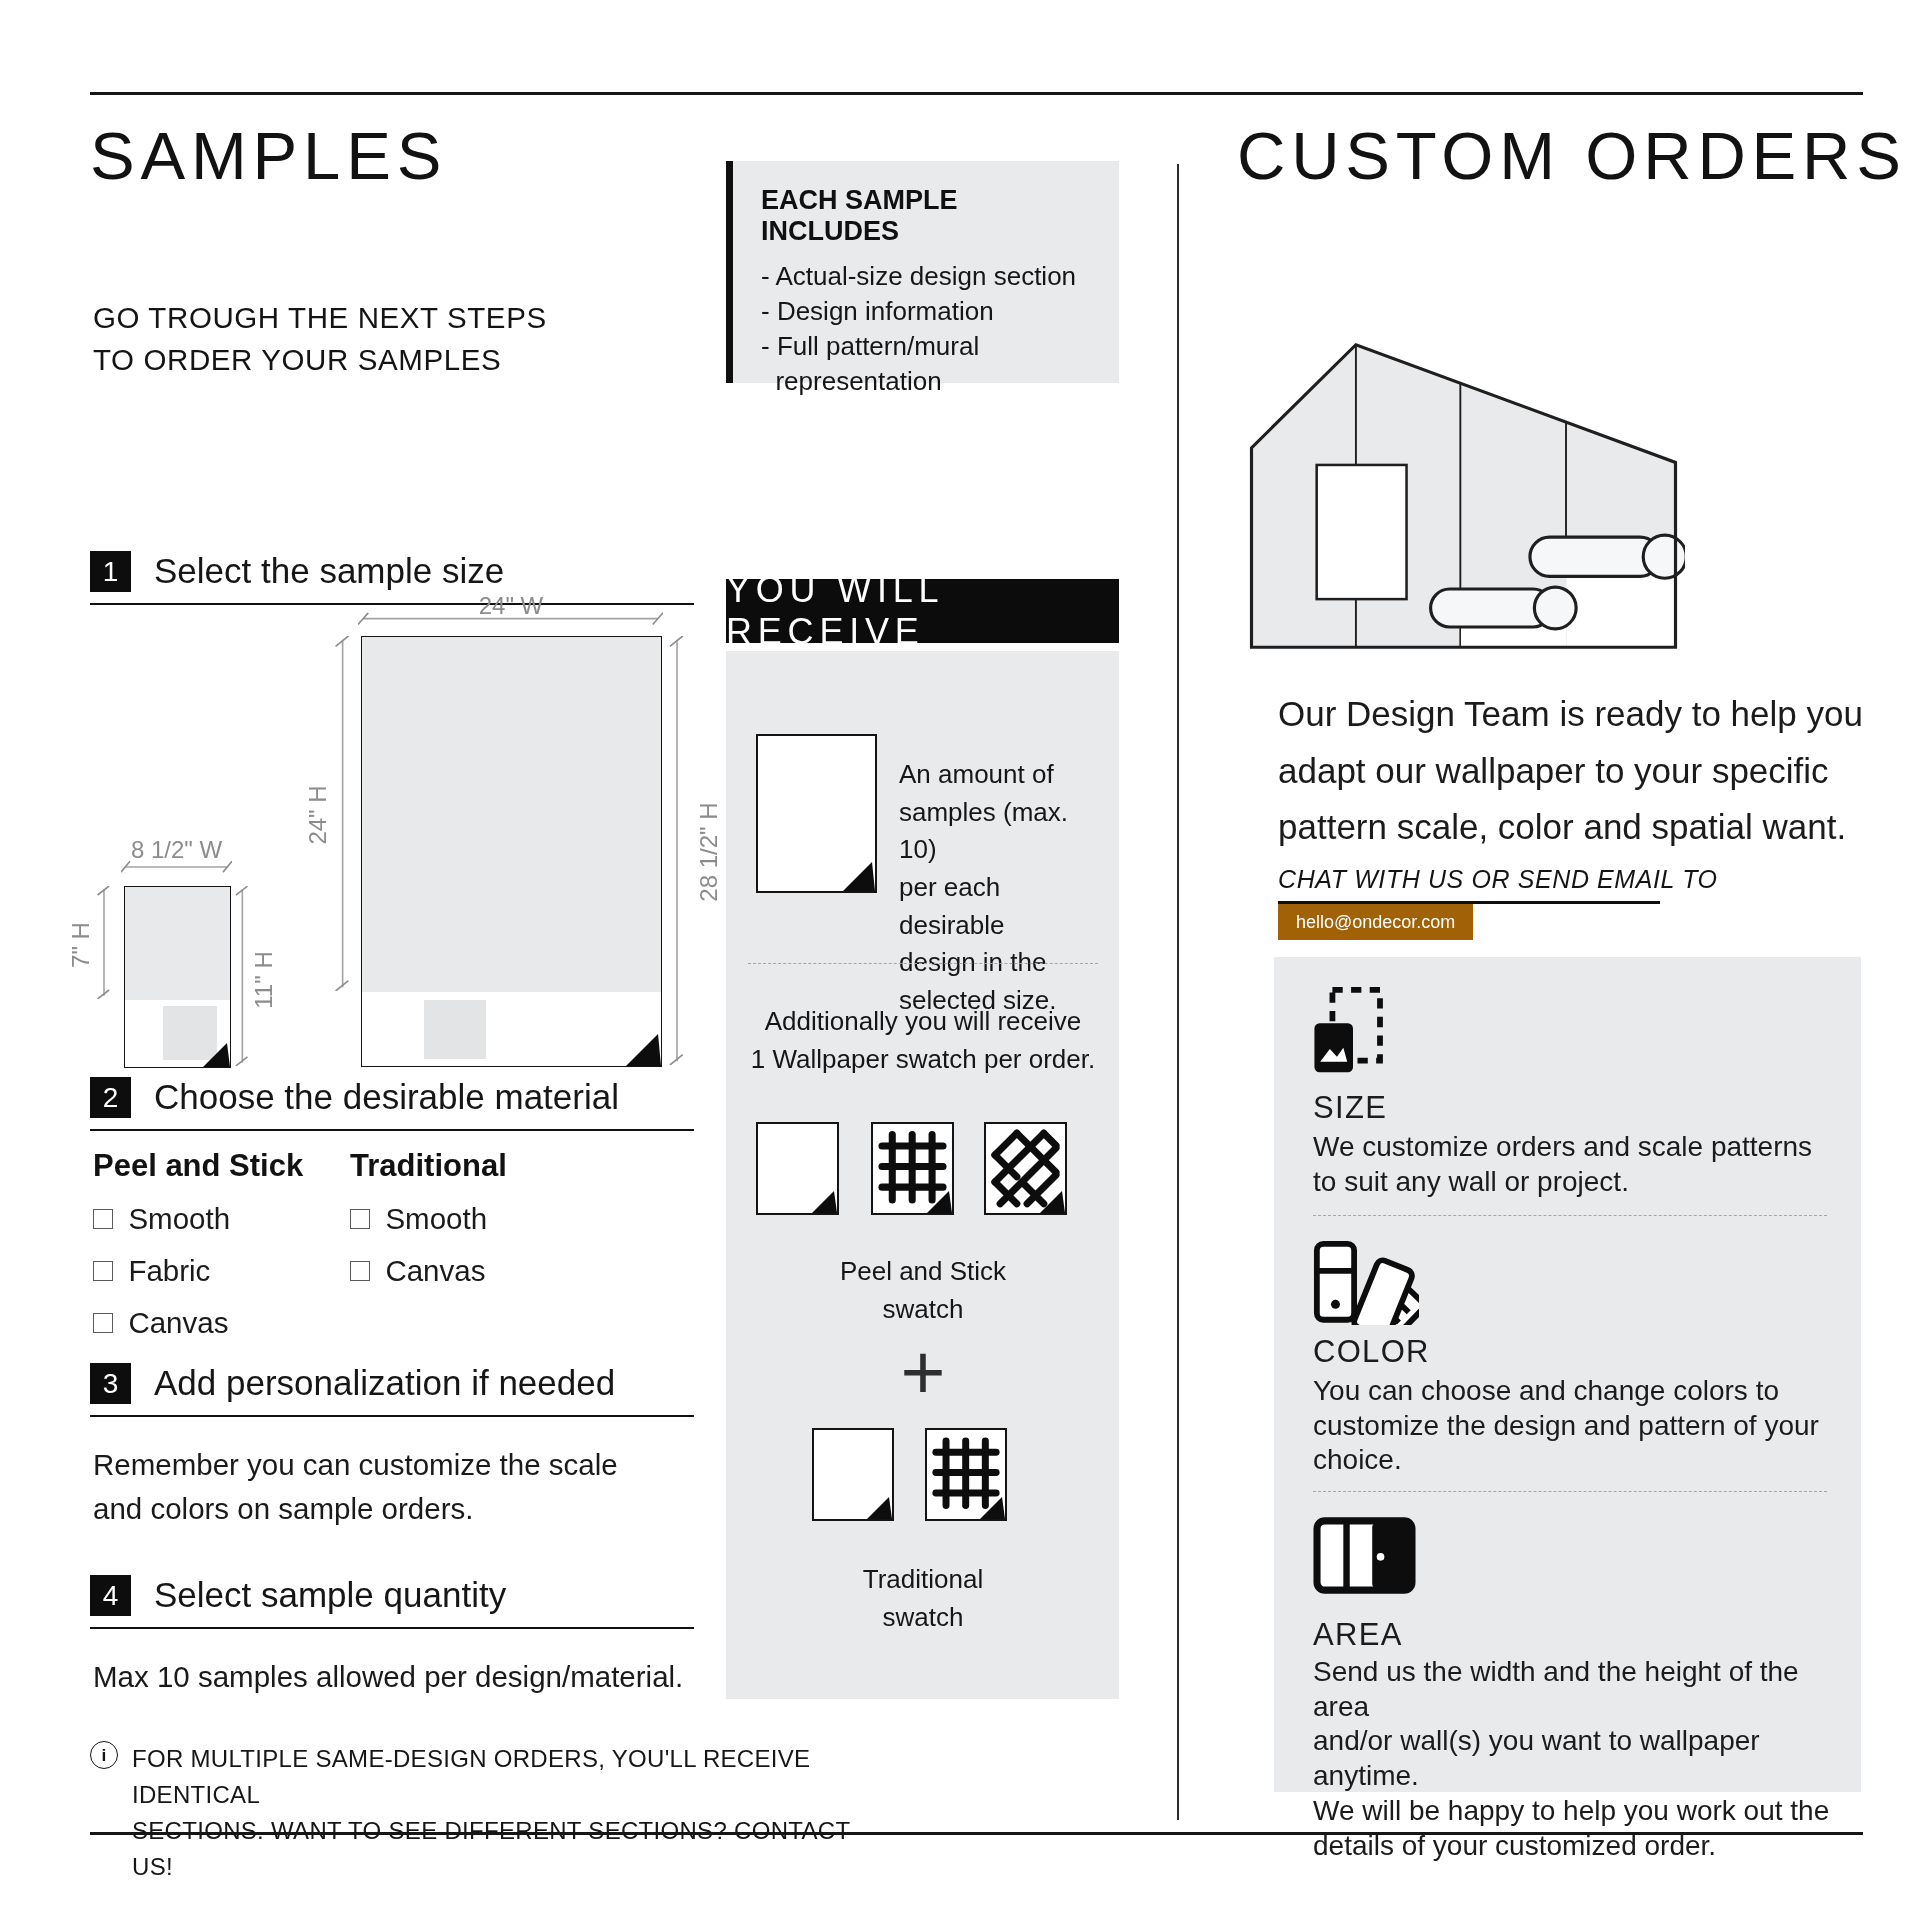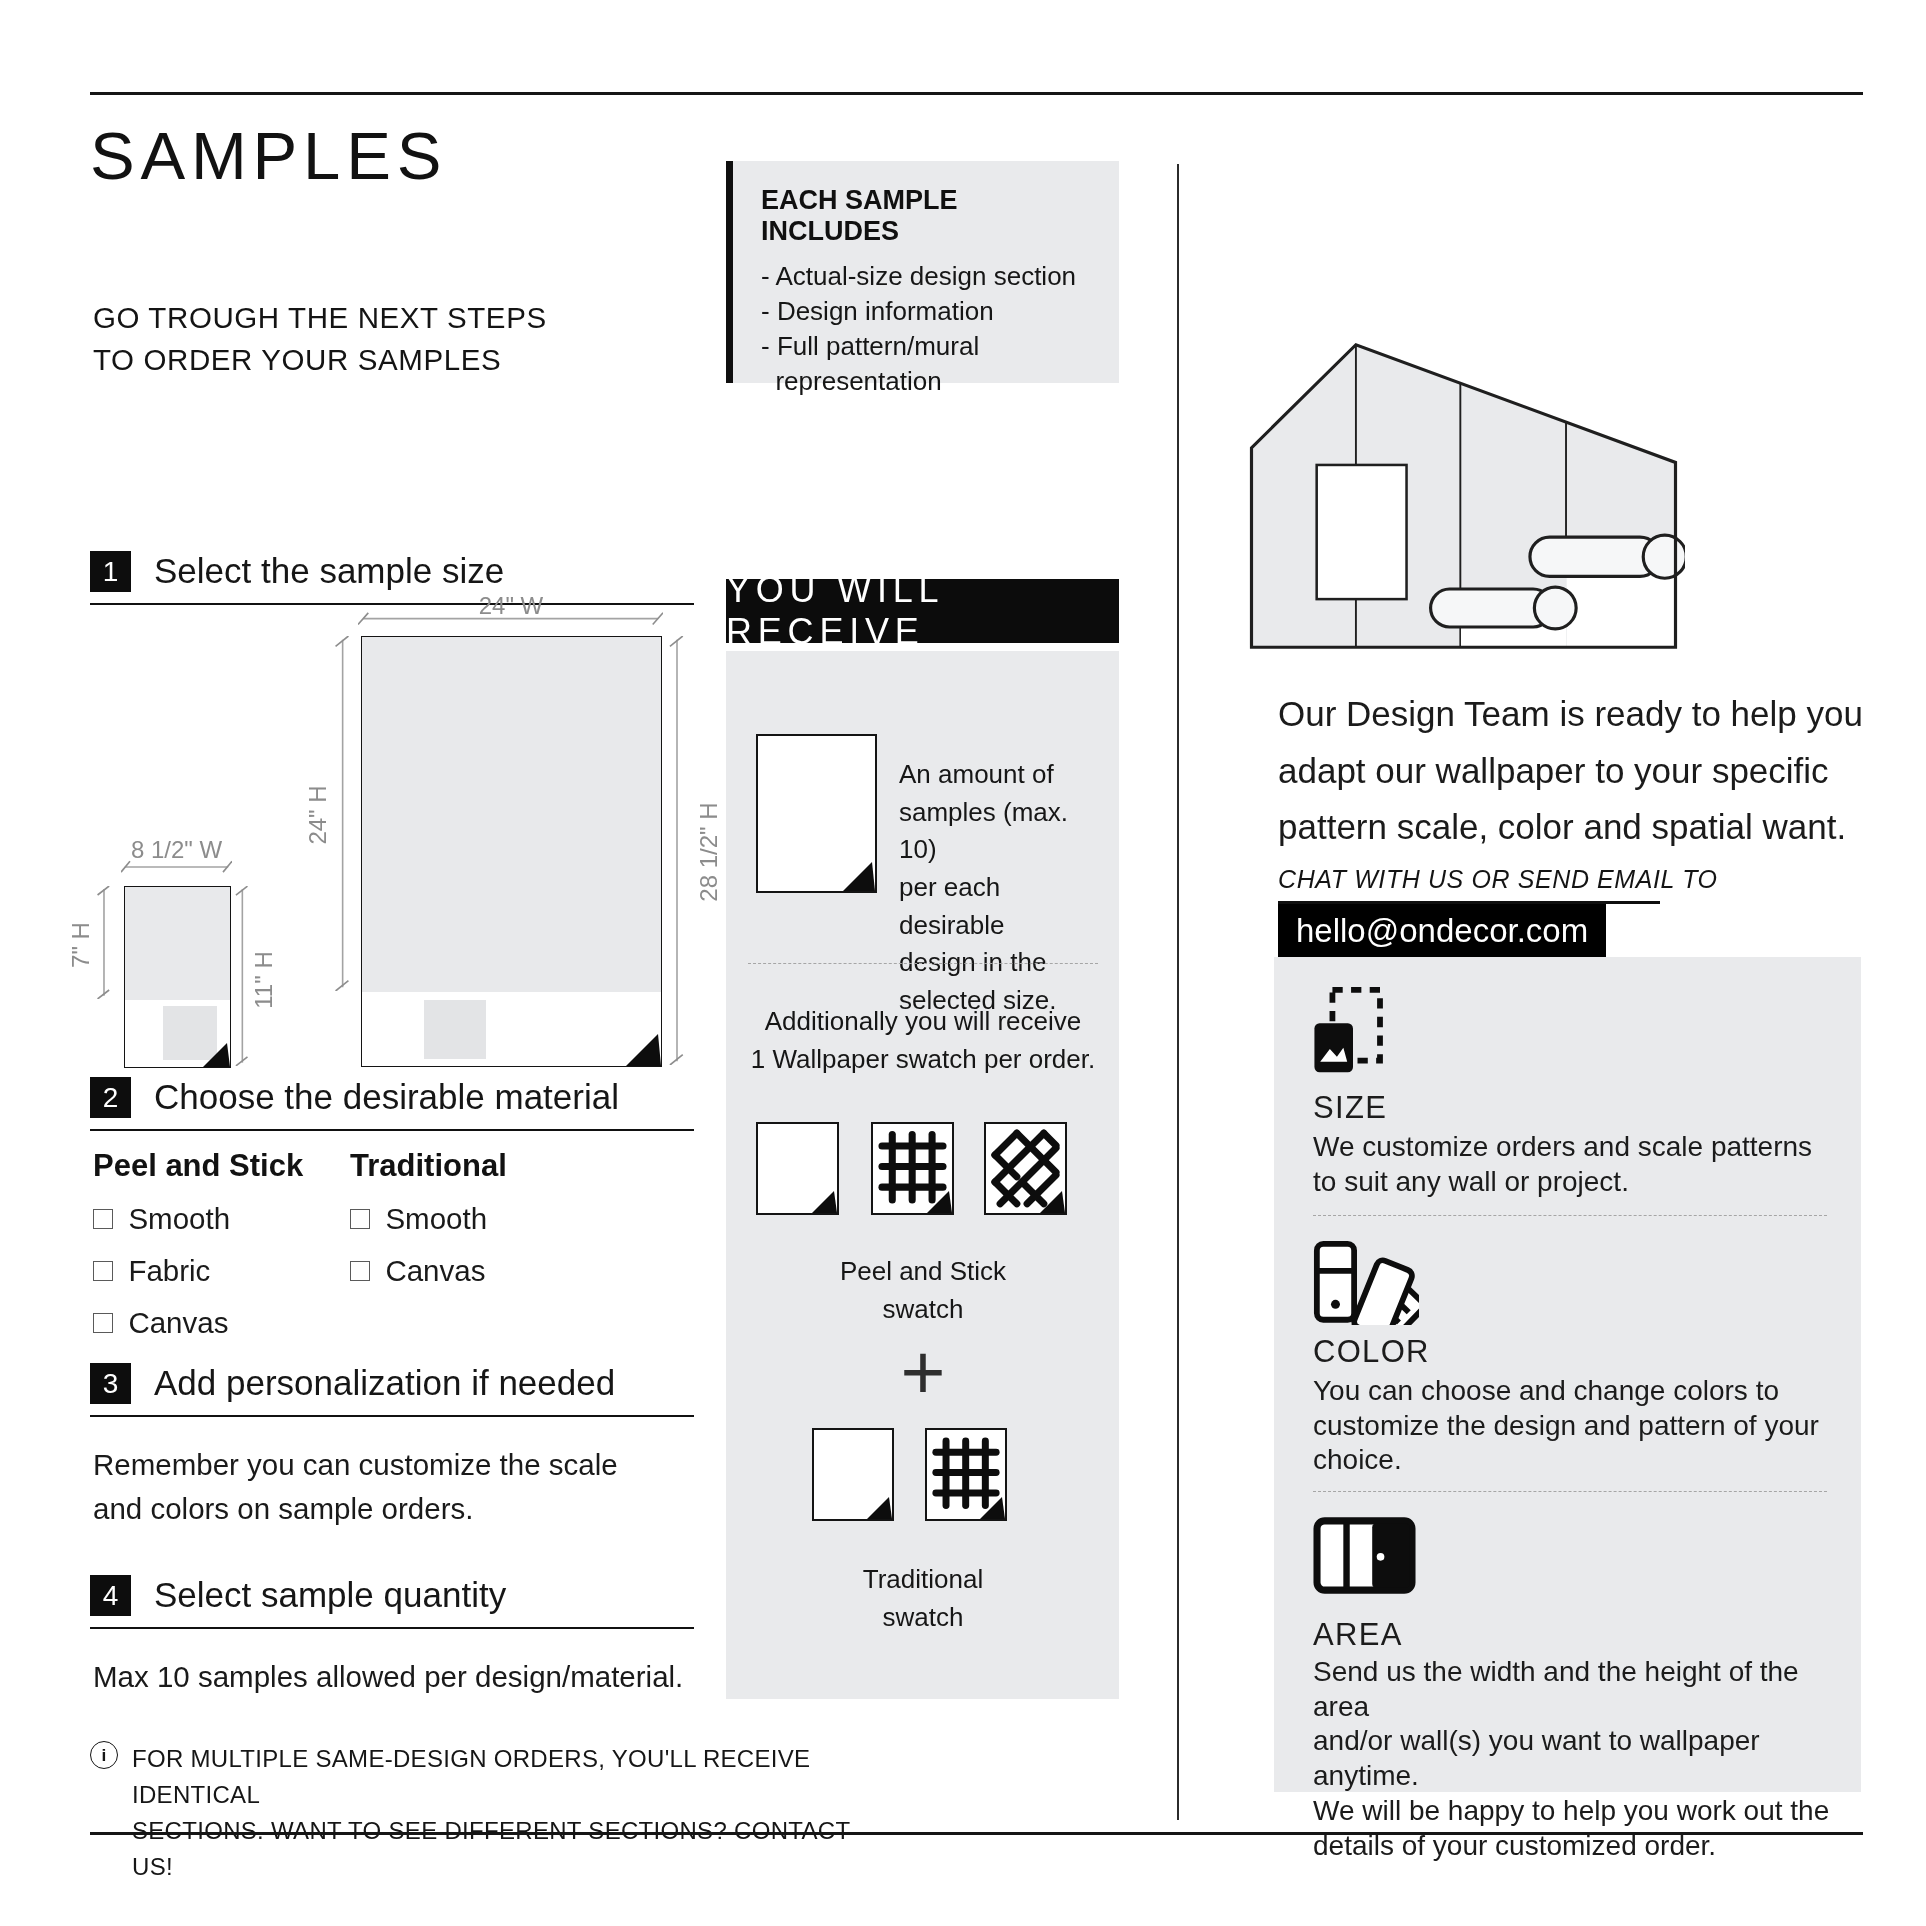--- a/index.html
+++ b/index.html
@@ -39,21 +39,21 @@
   .rpanel{position:absolute;background:#e9eaec;}
   .sheet{position:absolute;background:#fff;border:2.6px solid #141414;}
   .rtext{font-size:26px;line-height:1.45;color:#161616;}
   .dash{position:absolute;border-top:1.9px dashed #a6a6a6;}
   .center{text-align:center;}
   .plus{font-size:77px;font-weight:100;color:#2e2e2e;line-height:1;}
   .swatch{position:absolute;background:#fff;border:2.6px solid #141414;}
   .para{font-size:35px;line-height:1.62;color:#1b1b1b;}
   .chat{font-size:25px;letter-spacing:0.6px;color:#141414;}
   .chatline{position:absolute;height:2.6px;background:#0f0f0f;}
-  .badge{position:absolute;background:#000000;color:#fff;font-size:33px;padding:7.7px 18px;}
+  .badge{position:absolute;background:#a16207;color:#fff;font-size:18px;padding:7.7px 18px;}
   .sect-h{position:absolute;font-size:31px;letter-spacing:1.3px;color:#1c1c1c;}
   .sect-t{position:absolute;font-size:28px;line-height:1.24;color:#1b1b1b;}
 </style>
 </head>
 <body>
 
 <div id="page">
 
   <div class="rule" style="top:92px;"></div>
   <div class="rule" style="top:1832px;"></div>
@@ -245,20 +245,21 @@
         <line x1="14" y1="34" x2="109" y2="34"></line>
         <line x1="14" y1="66" x2="109" y2="66"></line>
         <line x1="14" y1="98" x2="109" y2="98"></line>
       </g>
     </svg>
     <div class="fold" style="border-left:22px solid transparent;border-bottom:22px solid #0d0d0d;"></div>
   </div>
   <div class="abs rtext pre center" style="left:733px;top:1561px;width:380px;">Traditional
 swatch</div>
 
+  <div class="abs big-title" style="left:1237px;top:117px;">CUSTOM ORDERS</div>
 
   <svg class="abs" style="left:1242px;top:318px;" width="443" height="342" viewBox="0 0 700 540">
     <polygon points="15,520 15,205 180,42 685,228 685,520" fill="#e9eaec" stroke="none"></polygon>
     <g stroke="#1f1f1f" stroke-width="3" fill="none">
       <line x1="180" y1="42" x2="180" y2="232"></line>
       <line x1="180" y1="444" x2="180" y2="520"></line>
       <line x1="345" y1="103" x2="345" y2="520"></line>
       <line x1="512" y1="164" x2="512" y2="400"></line>
     </g>
     <rect x="118" y="232" width="142" height="212" fill="#ffffff" stroke="#1f1f1f" stroke-width="4"></rect>

